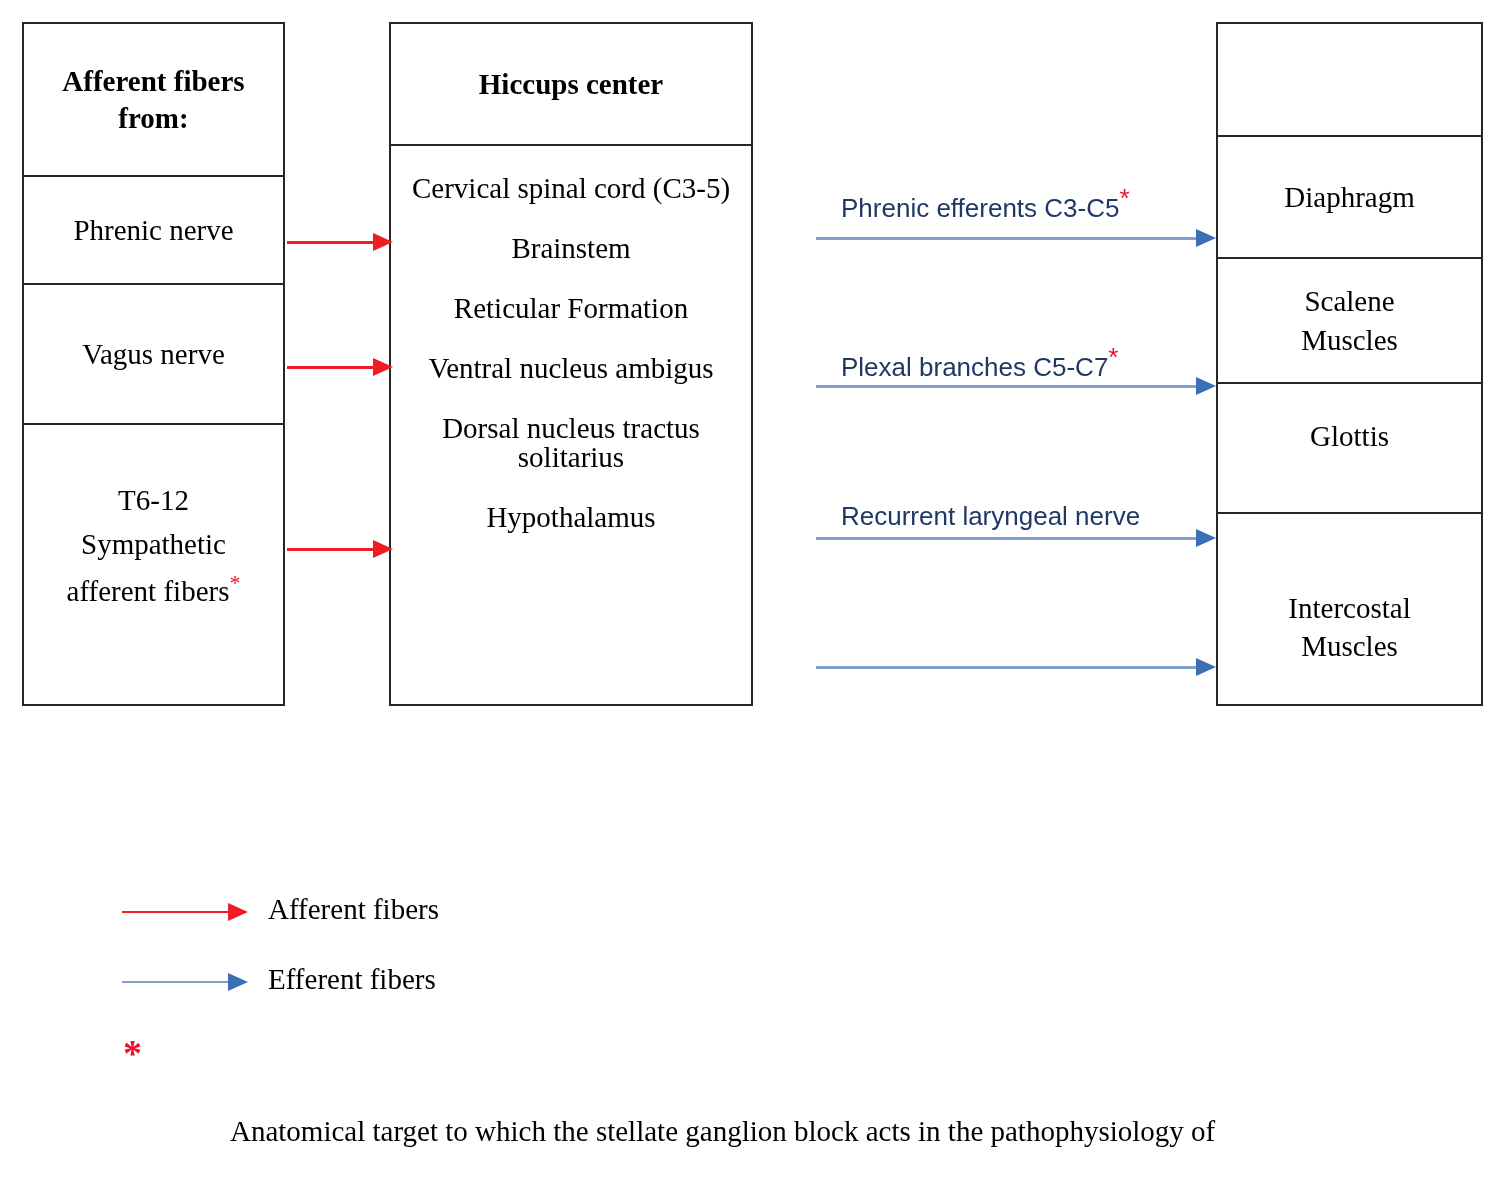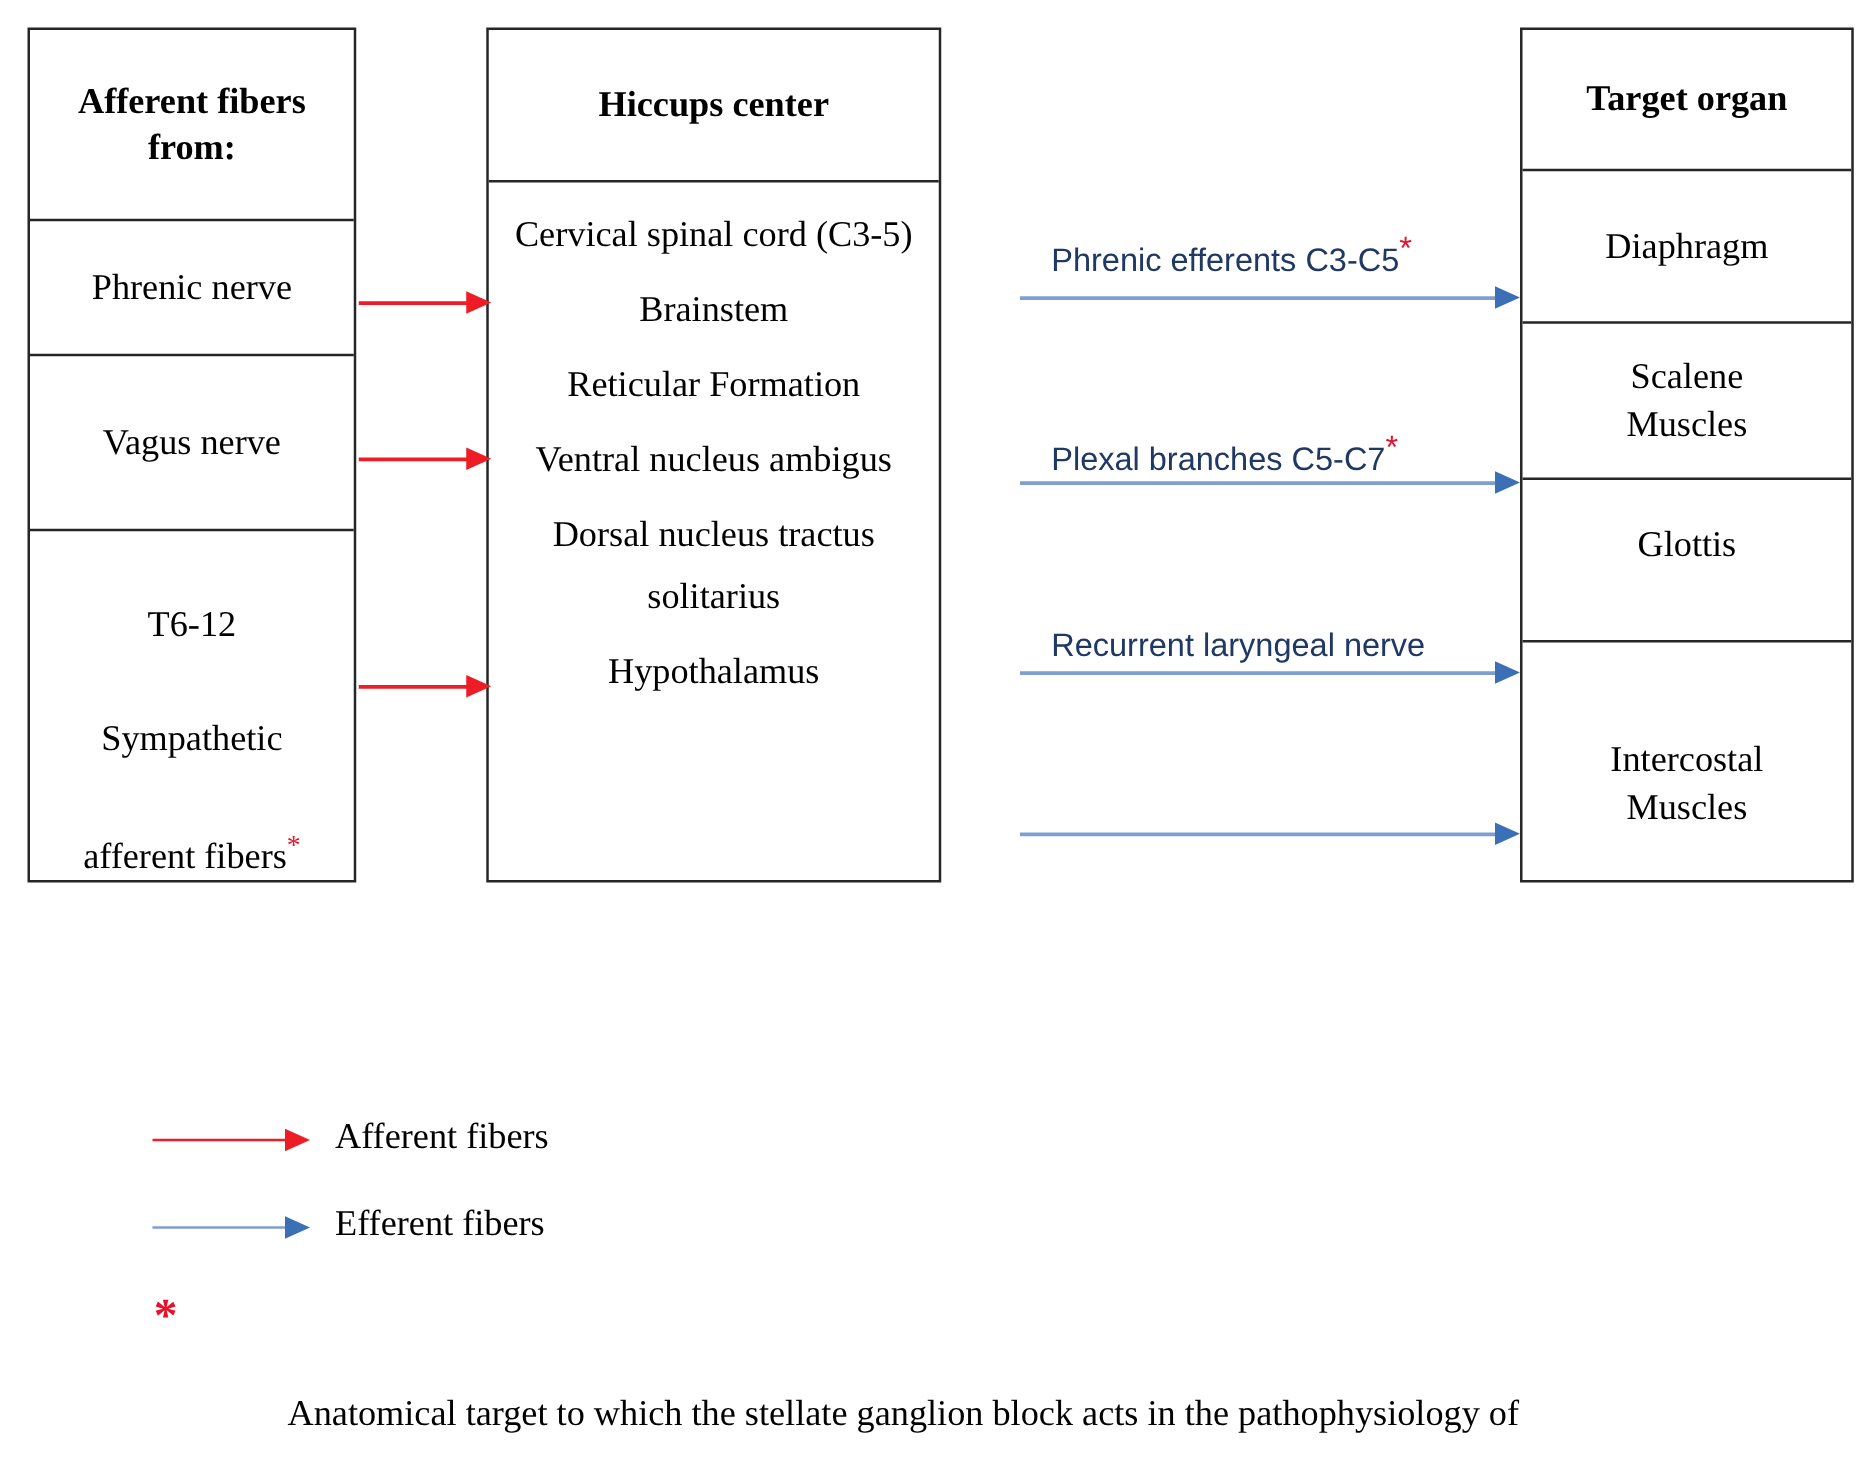--- a/index.html
+++ b/index.html
@@ -62,46 +62,43 @@
     </div>
 
     <div class="cell divided body-txt" style="top:151px;height:108px;">
       <span>Phrenic nerve</span>
     </div>
 
     <div class="cell divided body-txt" style="top:259px;height:140px;">
       <span>Vagus nerve</span>
     </div>
 
-    <div class="cell divided body-txt" style="top:399px;height:281px;flex-direction:column;justify-content:space-between;padding-top:56px;">
+    <div class="cell divided body-txt" style="top:399px;height:281px;flex-direction:column;justify-content:flex-start;padding-top:56px;">
       <span>T6-12</span>
       <span style="margin-top:6px;">Sympathetic</span>
       <span style="margin-top:8px;"><span>afferent fibers</span><span class="sup-star">*</span></span>
     </div>
   </div>
 
   <div class="col" id="col-center">
     <div class="cell hdr" style="top:0;height:120px;">
       <span>Hiccups center</span>
     </div>
     <div class="center-list">
       <div class="line">Cervical spinal cord (C3-5)</div>
       <div class="line">Brainstem</div>
       <div class="line">Reticular Formation</div>
       <div class="line">Ventral nucleus ambigus</div>
-      <div class="line" style="margin-bottom:20px;">Dorsal nucleus tractus</div>
+      <div class="line" style="margin-bottom:0;">Dorsal nucleus tractus</div>
       <div class="line">solitarius</div>
       <div class="line">Hypothalamus</div>
     </div>
   </div>
 
   <div class="col" id="col-target">
-    <div class="cell hdr" style="top:0;height:111px;">
-      <span>Target organ</span>
-    </div>
 
     <div class="cell divided body-txt" style="top:111px;height:122px;">
       <span>Diaphragm</span>
     </div>
 
     <div class="cell divided body-txt" style="top:233px;height:125px;flex-direction:column;">
       <span>Scalene</span>
       <span>Muscles</span>
     </div>
 

